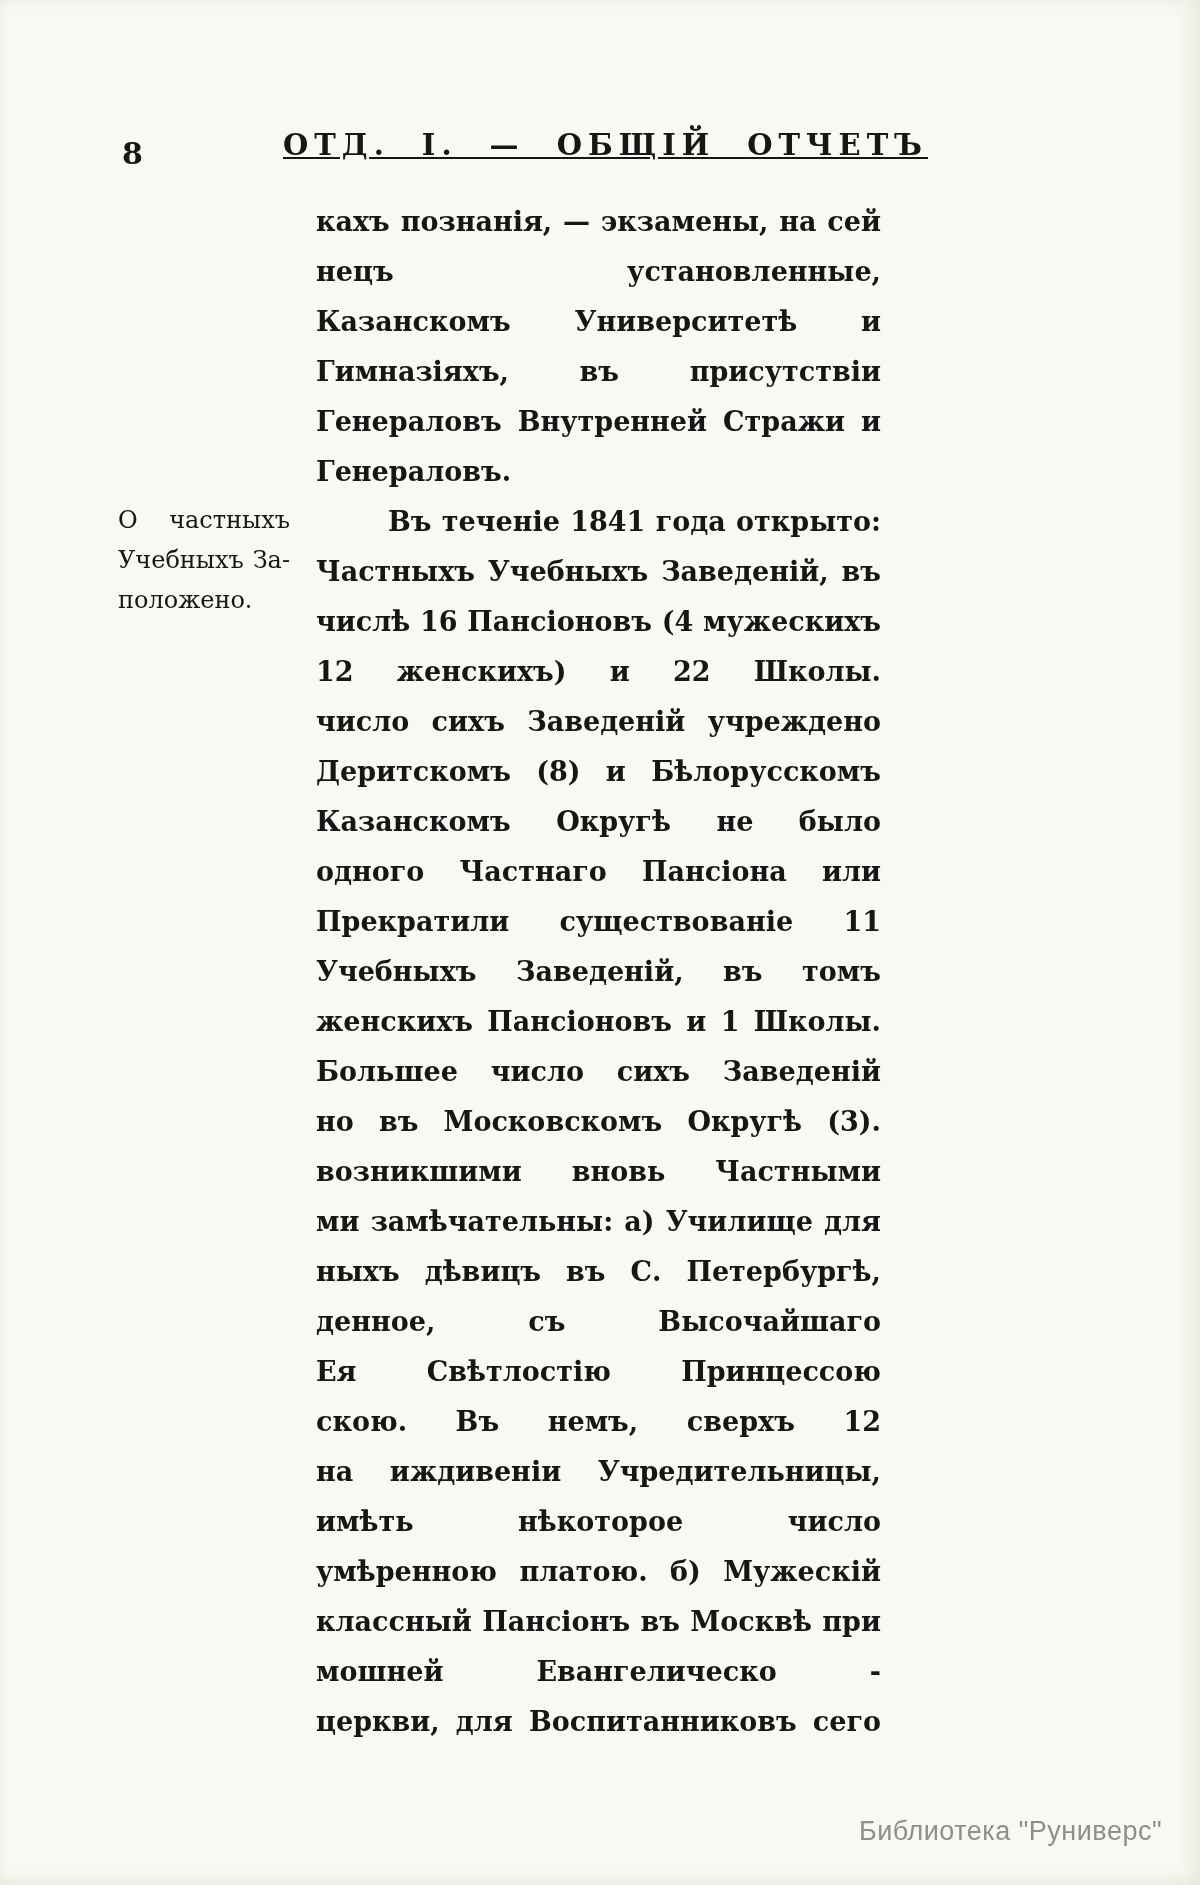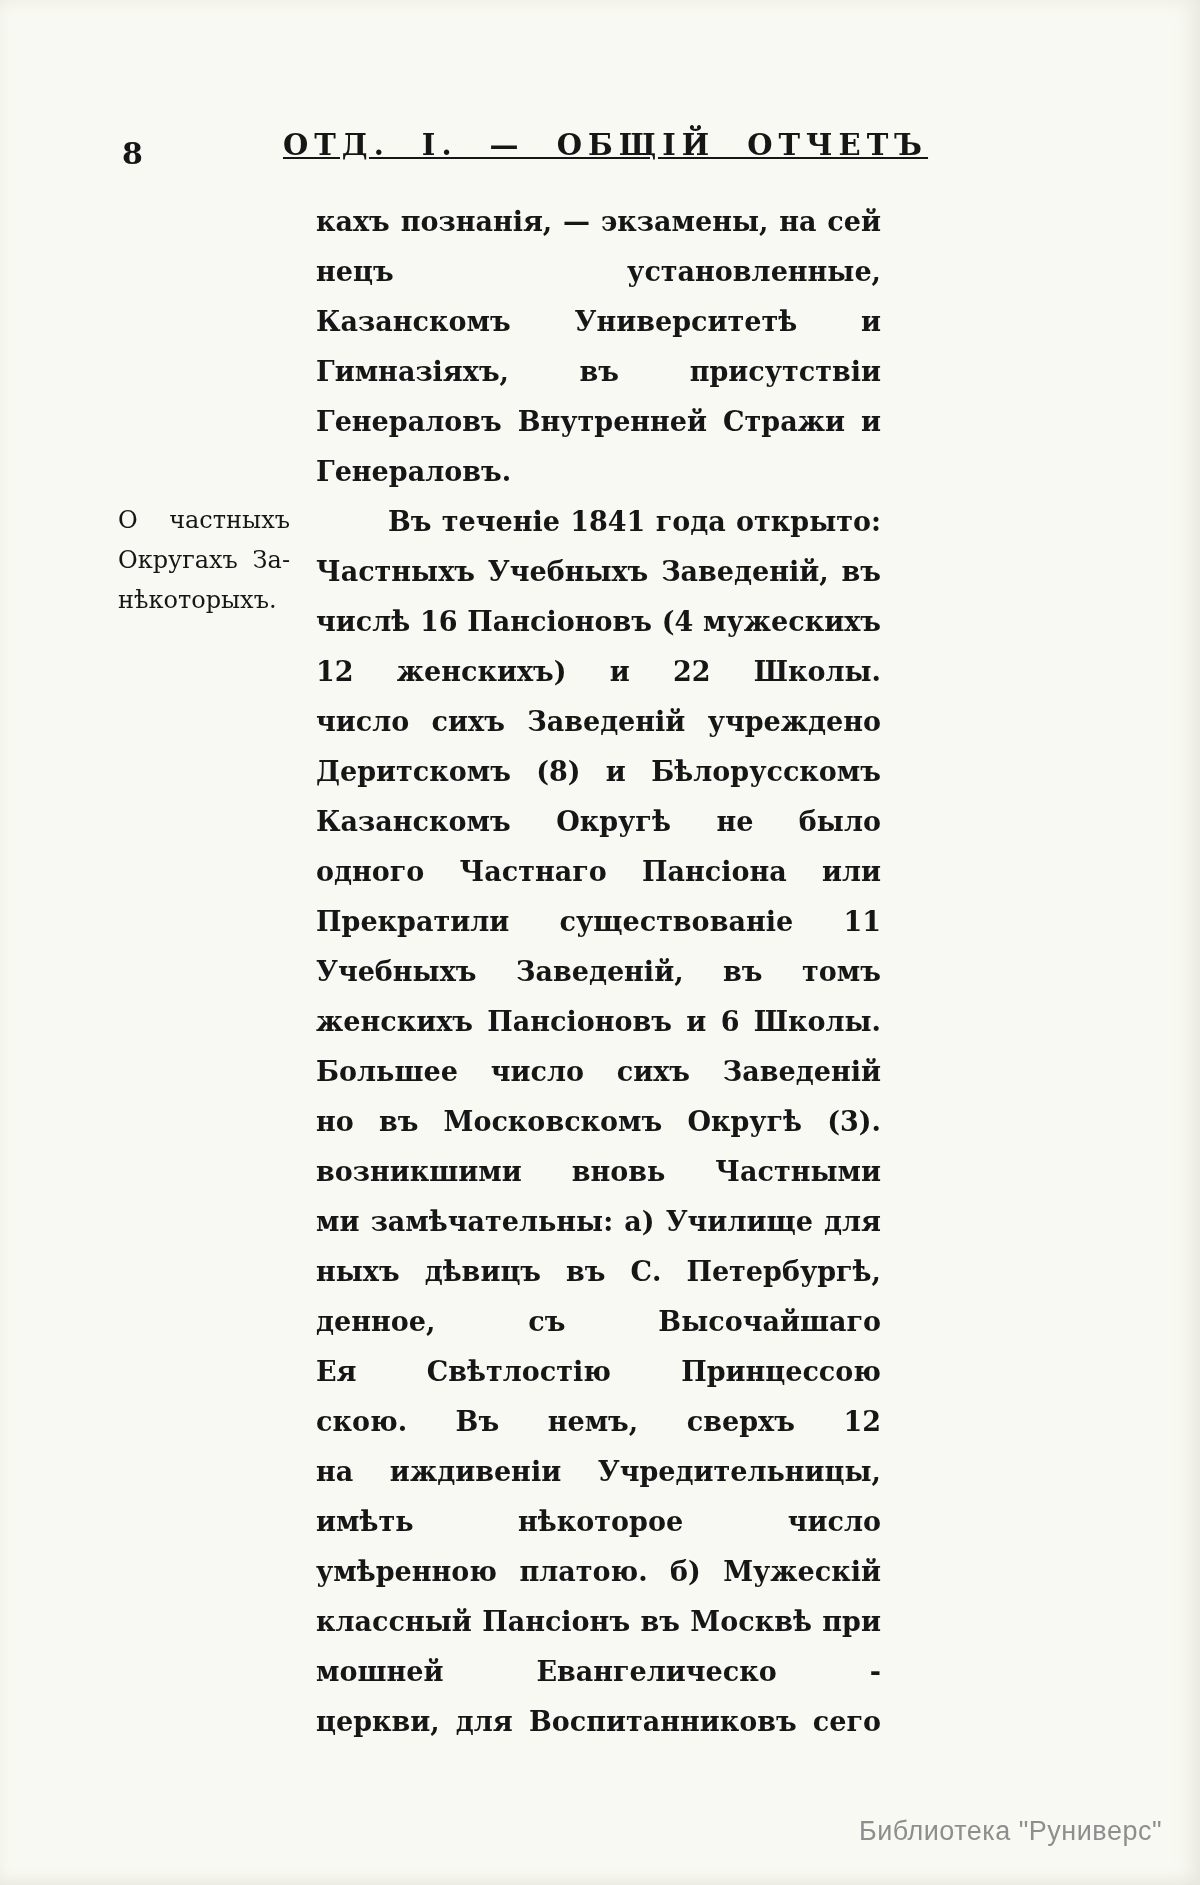--- a/index.html
+++ b/index.html
@@ -76,42 +76,42 @@
 </head>
 <body>
 
 <div class="page">
 
   <span class="pagenum">8</span>
   <span class="running-title">ОТД. І. — ОБЩІЙ ОТЧЕТЪ</span>
 
   <aside class="margin-note">
     <div class="mline">О частныхъ</div>
-    <div class="mline">Округахъ За-</div>
-    <div class="mline end">нѣкоторыхъ.</div>
+    <div class="mline">Учебныхъ За-</div>
+    <div class="mline end">положено.</div>
   </aside>
 
   <main class="body-col">
     <div class="bl">кахъ познанія, — экзамены, на сей ко-</div>
     <div class="bl">нецъ установленные, производились въ</div>
     <div class="bl">Казанскомъ Университетѣ и нѣкоторыхъ</div>
     <div class="bl">Гимназіяхъ, въ присутствіи Окружныхъ</div>
     <div class="bl">Генераловъ Внутренней Стражи и ихъ</div>
     <div class="bl end">Генераловъ.</div>
     <div class="bl ind">Въ теченіе 1841 года открыто: 38</div>
     <div class="bl">Частныхъ Учебныхъ Заведеній, въ томъ</div>
     <div class="bl">числѣ 16 Пансіоновъ (4 мужескихъ и</div>
     <div class="bl">12 женскихъ) и 22 Школы. Большее</div>
     <div class="bl">число сихъ Заведеній учреждено въ</div>
     <div class="bl">Деритскомъ (8) и Бѣлорусскомъ (6). Въ</div>
     <div class="bl">Казанскомъ Округѣ не было открыто ни</div>
     <div class="bl">одного Частнаго Пансіона или Школы.</div>
     <div class="bl">Прекратили существованіе 11 Частныхъ</div>
     <div class="bl">Учебныхъ Заведеній, въ томъ числѣ 7</div>
-    <div class="bl">женскихъ Пансіоновъ и 6 Школы.</div>
+    <div class="bl">женскихъ Пансіоновъ и 1 Школы.</div>
     <div class="bl">Большее число сихъ Заведеній упраздне-</div>
     <div class="bl">но въ Московскомъ Округѣ (3). Между</div>
     <div class="bl">возникшими вновь Частными Заведенія-</div>
     <div class="bl">ми замѣчательны: а) Училище для бѣд-</div>
     <div class="bl">ныхъ дѣвицъ въ С. Петербургѣ, учреж-</div>
     <div class="bl">денное, съ Высочайшаго разрѣшенія,</div>
     <div class="bl">Ея Свѣтлостію Принцессою Ольденбург-</div>
     <div class="bl">скою. Въ немъ, сверхъ 12 Воспитанницъ</div>
     <div class="bl">на иждивеніи Учредительницы, положено</div>
     <div class="bl">имѣть нѣкоторое число пансіонерокъ съ</div>

